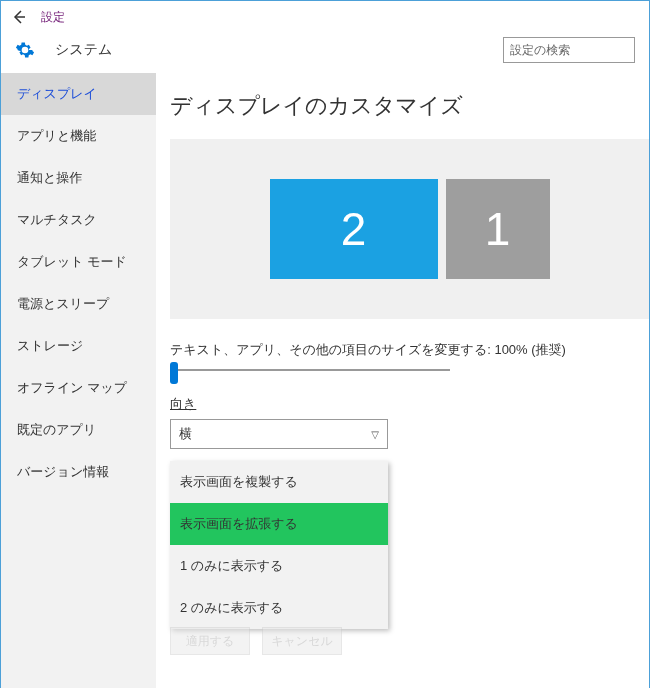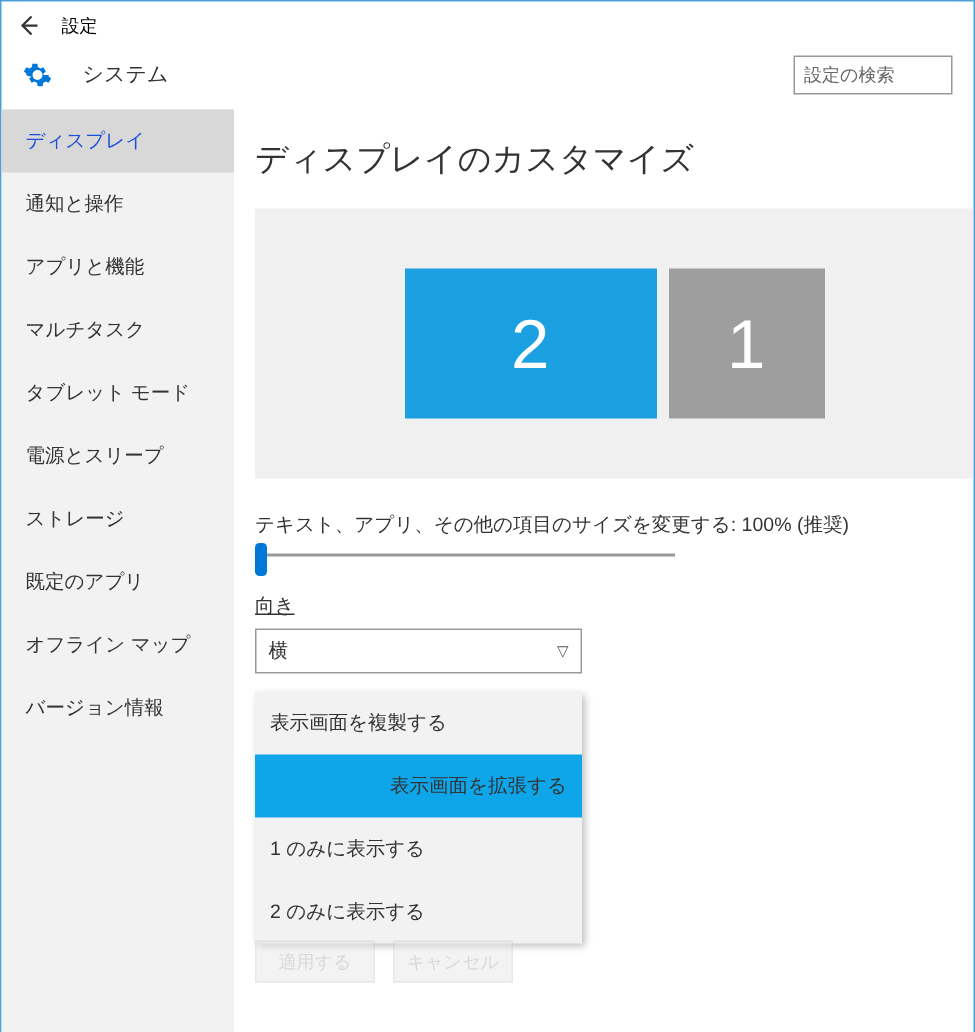--- a/index.html
+++ b/index.html
@@ -20,32 +20,32 @@
   align-items: center;
   height: 32px;
   padding: 0 8px;
   gap: 12px;
 }
 .back-btn {
   width: 20px; height: 20px;
   display: flex; align-items:center; justify-content:center;
   cursor: pointer;
 }
-.title-text { font-size: 12px; color: #000000; }
+.title-text { font-size: 12px; color: #701a75; }
 .header-row {
   display: flex;
   align-items: center;
   padding: 4px 14px 10px 14px;
   gap: 20px;
 }
 .gear-icon { width: 20px; height: 20px; color: #0078d7; display:flex; align-items:center; justify-content:center;}
 .system-label { font-size: 14px; }
 .search-box {
   margin-left: auto;
-  width: 106px;
+  width: 132px;
   border: 1px solid #999;
   height: 26px;
   padding: 0 6px;
   font-size: 12px;
   color: #666;
   display:flex; align-items:center;
   background:#fff;
 }
 .layout { display:flex; height: calc(100% - 70px); }
 .sidebar {
@@ -113,21 +113,21 @@
   margin-top:12px;
   width:218px;
   background:#f2f2f2;
   box-shadow: 2px 2px 5px rgba(0,0,0,0.25);
 }
 .dd-item {
   padding:12px 10px;
   font-size:13px;
   cursor:pointer;
 }
-.dd-item.sel { background:#0ea5e9;text-align:right; }
+.dd-item.sel { background:#22c55e; }
 .btn-row { display:flex; gap:12px; margin-top:-2px;}
 .btn {
   width:80px; height:28px;
   border:1px solid #ccc;
   background:#e6e6e6;
   color:#aaa;
   font-size:12px;
   display:flex; align-items:center; justify-content:center;
   opacity:0.45;
 }
@@ -153,28 +153,28 @@
   </div>
   <span class="system-label">システム</span>
   <div class="search-box">
     <span>設定の検索</span>
   </div>
 </div>
 
 <div class="layout">
   <div class="sidebar" id="sidebar">
       <div class="sidebar-item active">ディスプレイ</div>
+      <div class="sidebar-item">アプリと機能</div>
       <div class="sidebar-item">通知と操作</div>
-      <div class="sidebar-item">アプリと機能</div>
       <div class="sidebar-item">マルチタスク</div>
       <div class="sidebar-item">タブレット モード</div>
       <div class="sidebar-item">電源とスリープ</div>
       <div class="sidebar-item">ストレージ</div>
+      <div class="sidebar-item">オフライン マップ</div>
       <div class="sidebar-item">既定のアプリ</div>
-      <div class="sidebar-item">オフライン マップ</div>
       <div class="sidebar-item">バージョン情報</div>
     </div>
 
   <div class="content">
     <div class="page-title">ディスプレイのカスタマイズ</div>
 
     <div class="monitor-area">
       <div class="mon mon-2">2</div>
       <div class="mon mon-1">1</div>
     </div>

